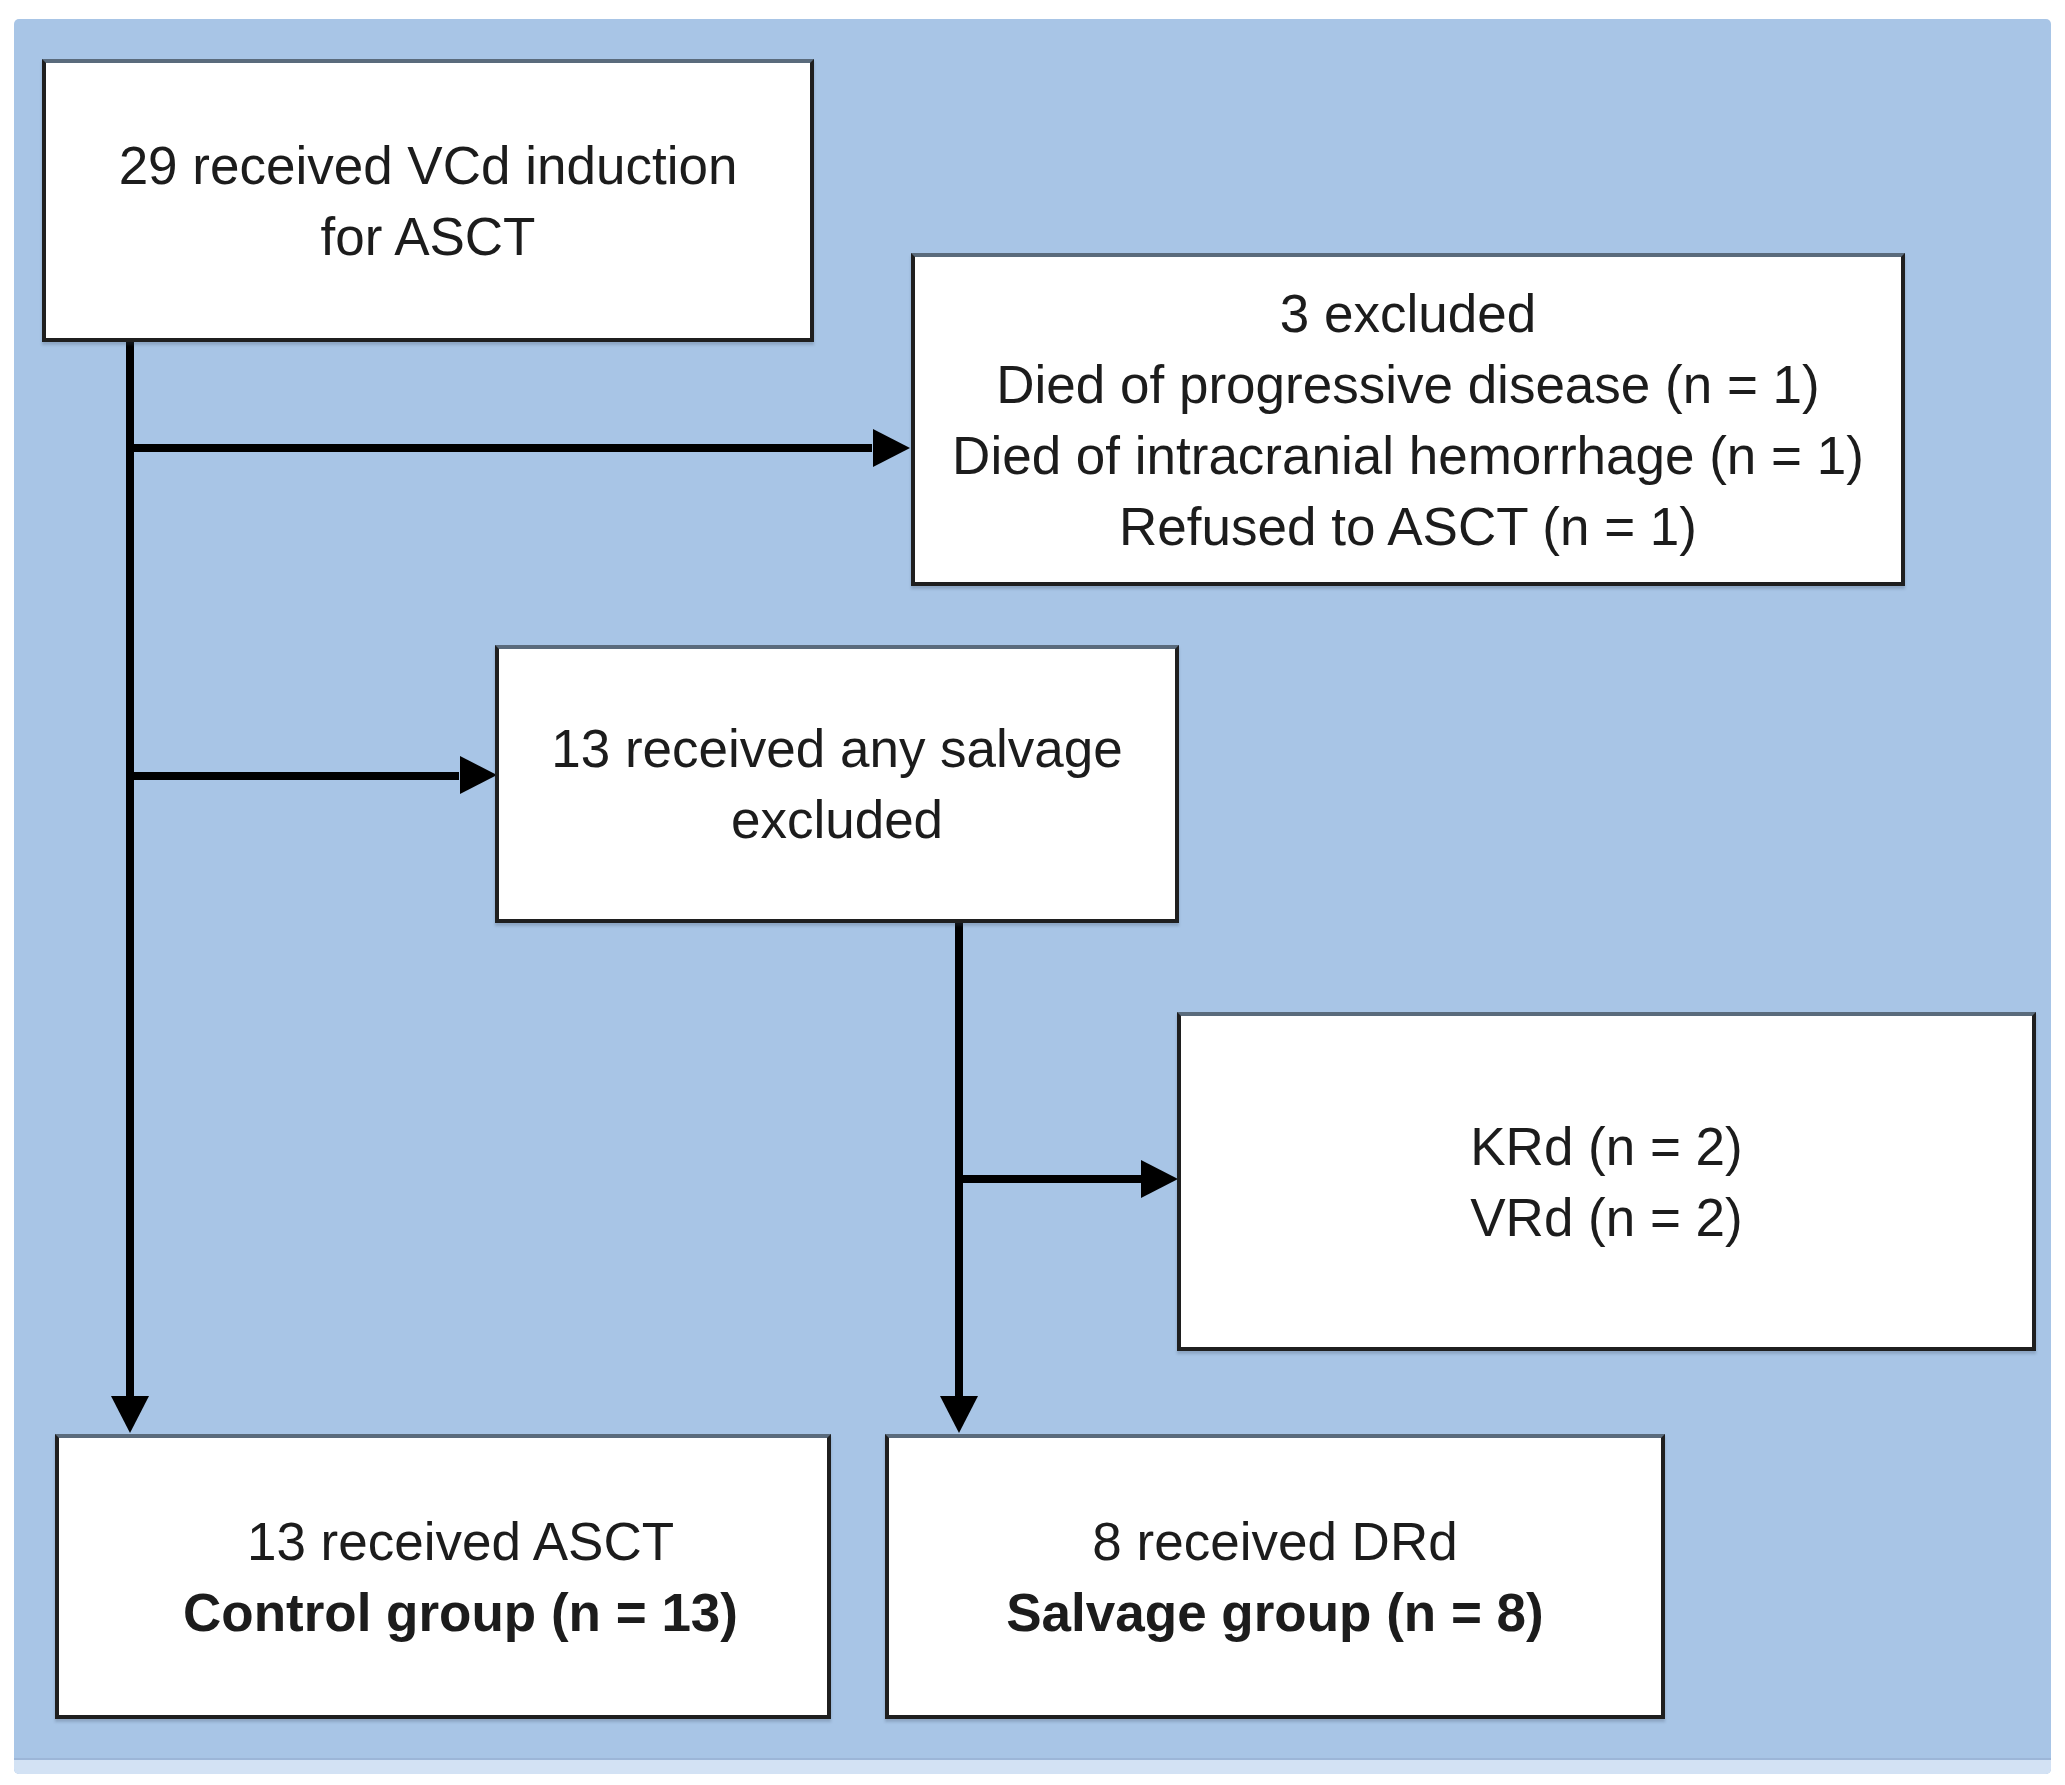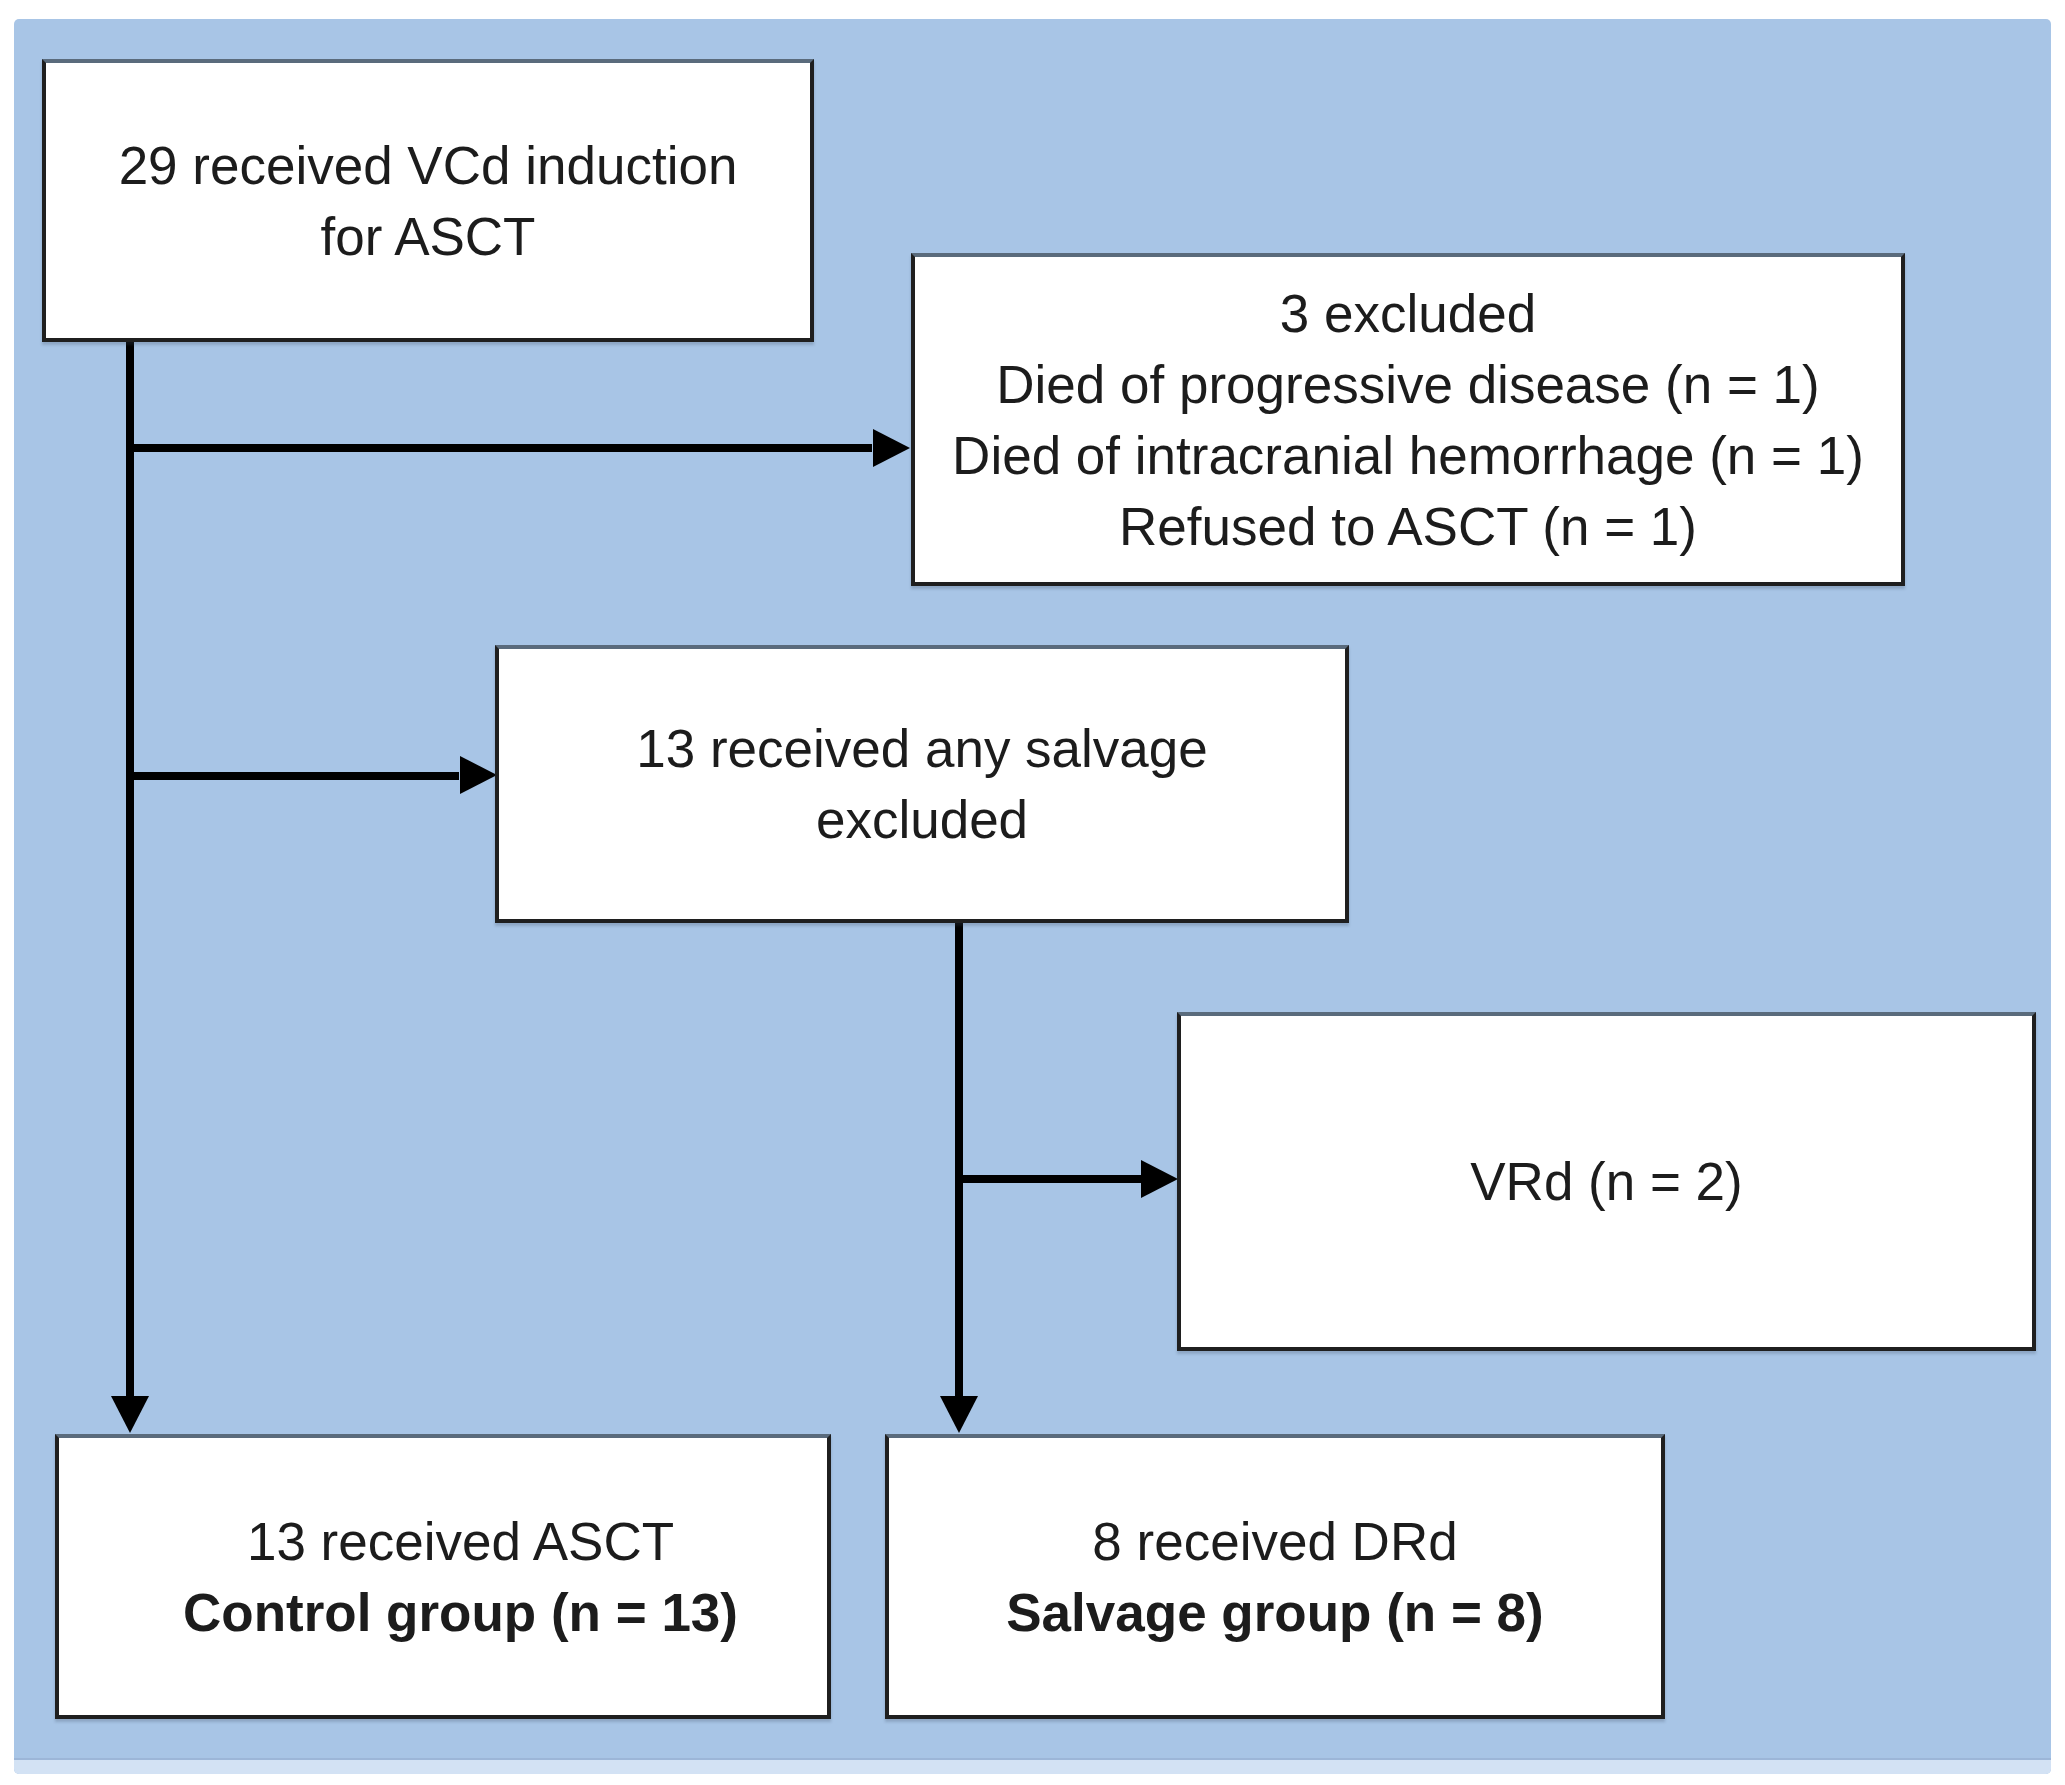--- a/index.html
+++ b/index.html
@@ -107,26 +107,27 @@
     <div class="line">for ASCT</div>
   </div>
 
   <div class="node" style="left:911px; top:253px; width:994px; height:333px;">
     <div class="line">3 excluded</div>
     <div class="line">Died of progressive disease (n = 1)</div>
     <div class="line">Died of intracranial hemorrhage (n = 1)</div>
     <div class="line">Refused to ASCT (n = 1)</div>
   </div>
 
-  <div class="node" style="left:495px; top:645px; width:854px; height:278px;">
+  <div class="node" style="left:495px; top:645px; width:684px; height:278px;">
     <div class="line">13 received any salvage</div>
     <div class="line">excluded</div>
   </div>
 
   <div class="node" style="left:1177px; top:1012px; width:859px; height:339px;">
+    <div class="line">KRd (n = 2)</div>
     <div class="line">VRd (n = 2)</div>
   </div>
 
   <div class="node" style="left:55px; top:1434px; width:776px; height:285px;padding-left:35px;">
     <div class="line">13 received ASCT</div>
     <div class="line bold">Control group (n = 13)</div>
   </div>
 
   <div class="node" style="left:885px; top:1434px; width:780px; height:285px;">
     <div class="line">8 received DRd</div>

